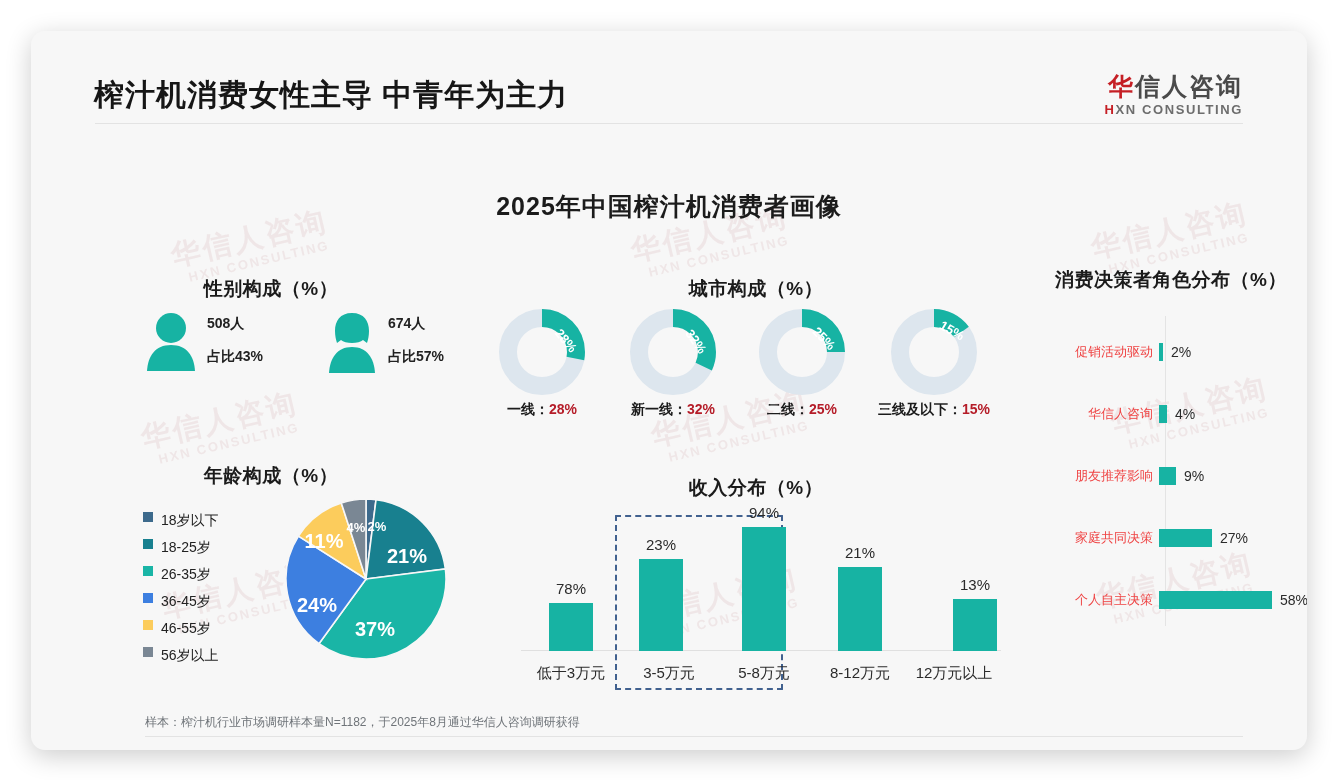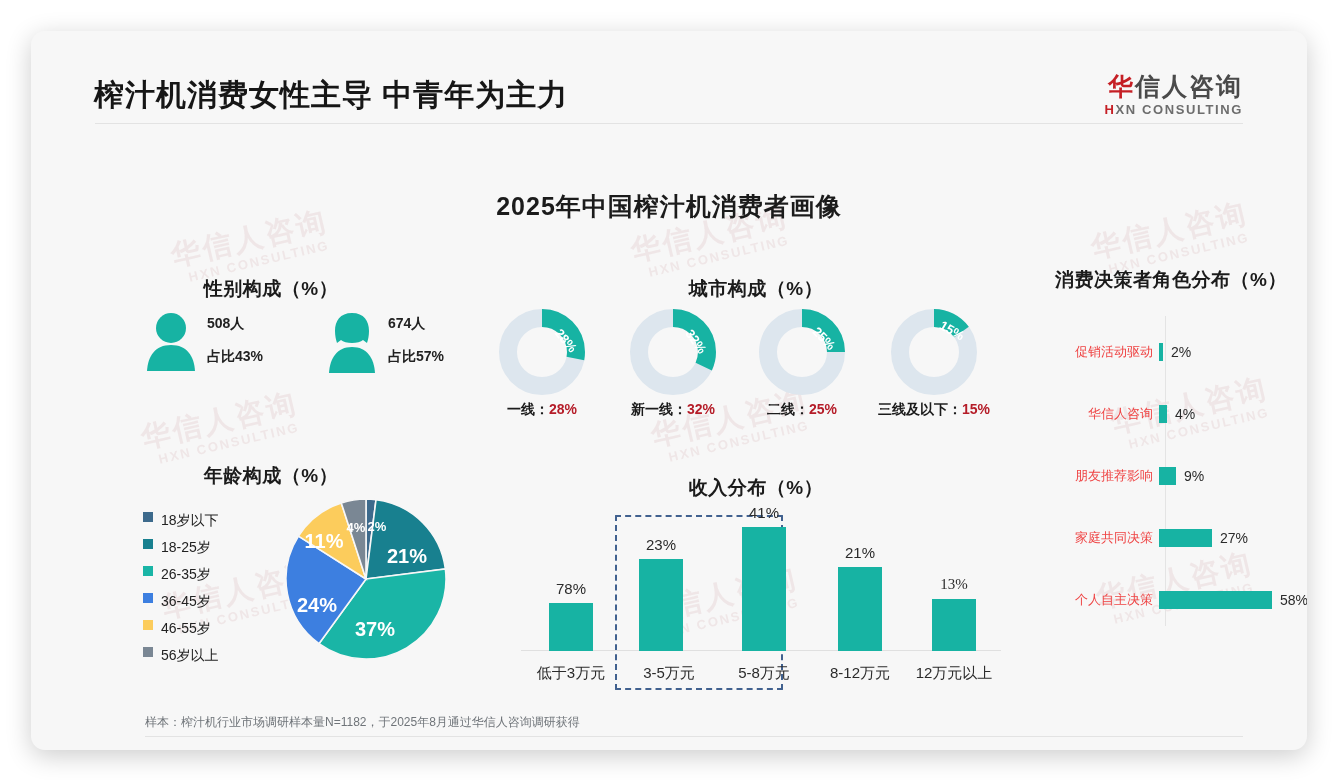--- a/index.html
+++ b/index.html
@@ -323,32 +323,32 @@
     </div>
     <div class="xlab" style="left:20px;">低于3万元</div>
 
     <div class="col" style="left:112px;">
       <div class="vlab">23%</div>
       <div class="bar" style="height:92px;"></div>
     </div>
     <div class="xlab" style="left:118px;">3-5万元</div>
 
     <div class="col" style="left:215px;">
-      <div class="vlab">41%</div>
+      <div class="vlab">94%</div>
       <div class="bar" style="height:124px;"></div>
     </div>
     <div class="xlab" style="left:213px;">5-8万元</div>
 
     <div class="col" style="left:311px;">
       <div class="vlab">21%</div>
       <div class="bar" style="height:84px;"></div>
     </div>
     <div class="xlab" style="left:309px;">8-12万元</div>
 
-    <div class="col" style="left:405px;font-family:Liberation Serif, serif;">
+    <div class="col" style="left:426px;">
       <div class="vlab">13%</div>
       <div class="bar" style="height:52px;"></div>
     </div>
     <div class="xlab" style="left:403px;">12万元以上</div>
   </div>
 
   <div class="sect-title" id="decision-title">消费决策者角色分布（%）</div>
 
   <div id="decision">
     <div class="vline"></div>

